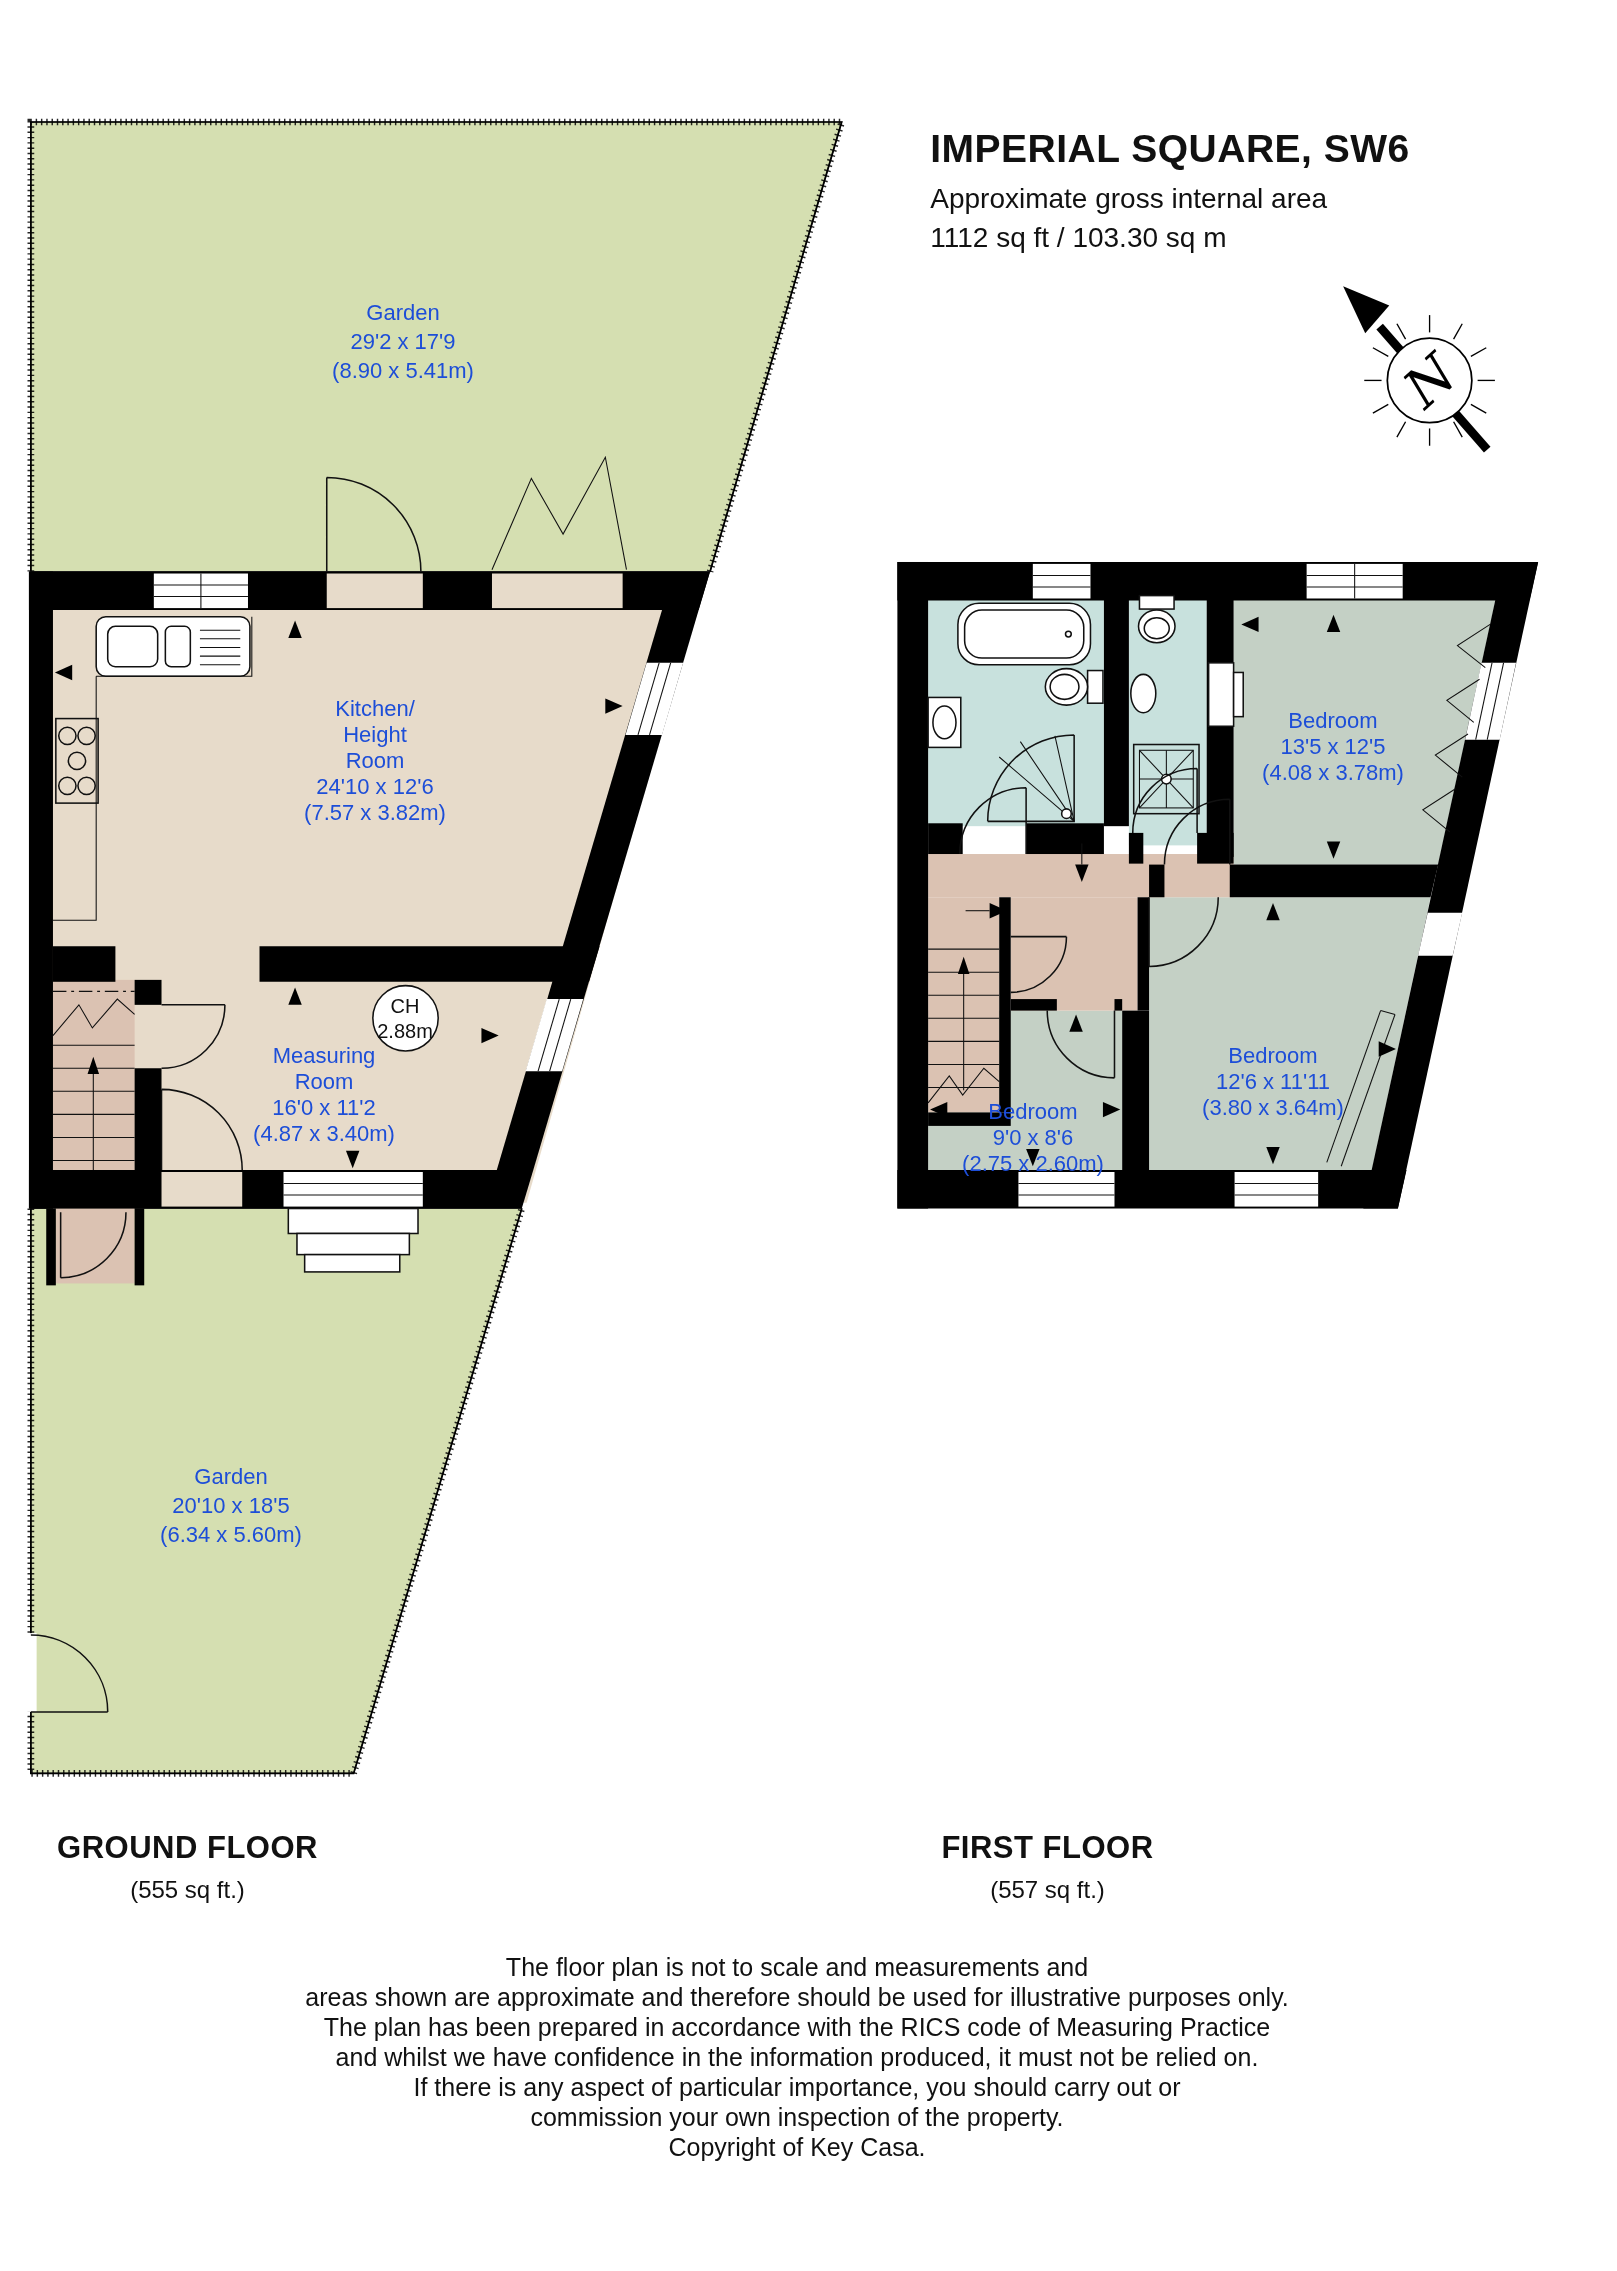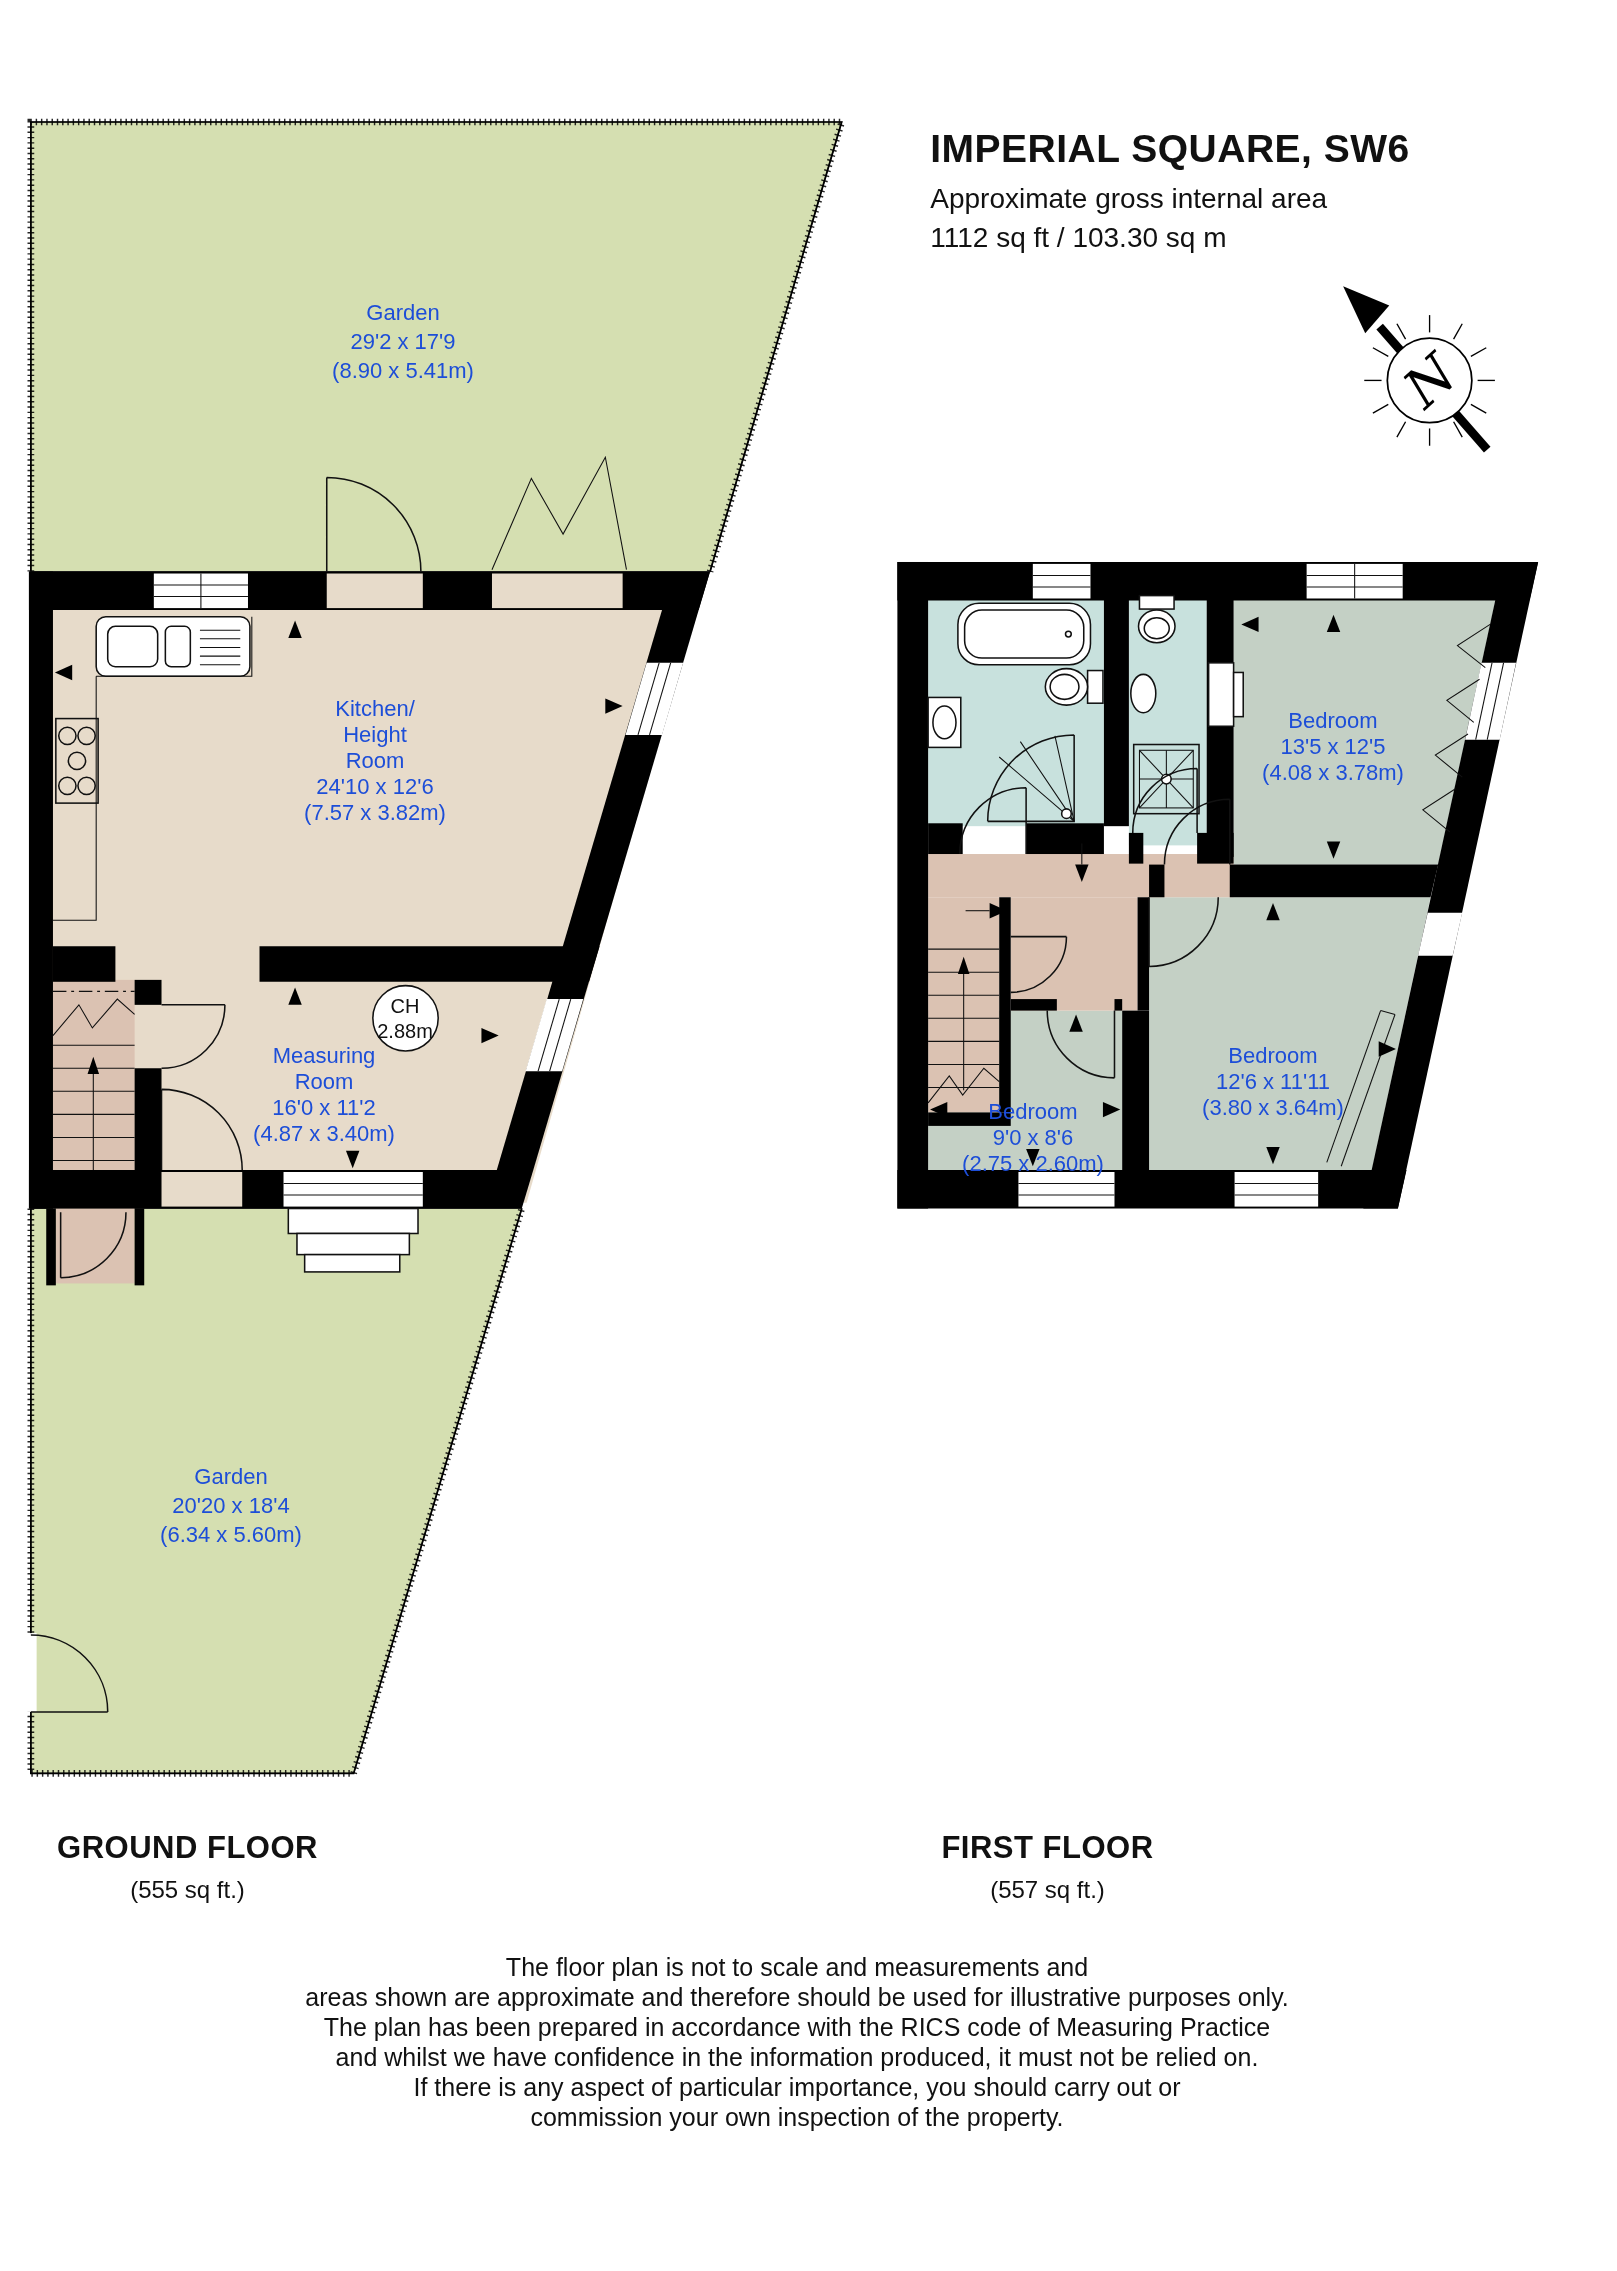--- a/index.html
+++ b/index.html
@@ -372,21 +372,21 @@
 
   <div class="room-label" style="left:324px;top:1043px;">
     <span>Measuring</span>
     <span>Room</span>
     <span>16'0 x 11'2</span>
     <span>(4.87 x 3.40m)</span>
   </div>
 
   <div class="room-label g" style="left:231px;top:1462px;">
     <span>Garden</span>
-    <span>20'20 x 18'4</span>
+    <span>20'10 x 18'5</span>
     <span>(6.34 x 5.60m)</span>
   </div>
 
   <div class="room-label" style="left:1333px;top:708px;">
     <span>Bedroom</span>
     <span>13'5 x 12'5</span>
     <span>(4.08 x 3.78m)</span>
   </div>
 
   <div class="room-label" style="left:1273px;top:1043px;">
@@ -411,16 +411,17 @@
     <span class="f2">(557 sq ft.)</span>
   </div>
 
   <div class="disclaimer">
     <span>The floor plan is not to scale and measurements and</span>
     <span>areas shown are approximate and therefore should be used for illustrative purposes only.</span>
     <span>The plan has been prepared in accordance with the RICS code of Measuring Practice</span>
     <span>and whilst we have confidence in the information produced, it must not be relied on.</span>
     <span>If there is any aspect of particular importance, you should carry out or</span>
     <span>commission your own inspection of the property.</span>
+    <span>Copyright of Key Casa.</span>
   </div>
 
 </div>
 
 
 </body></html>

